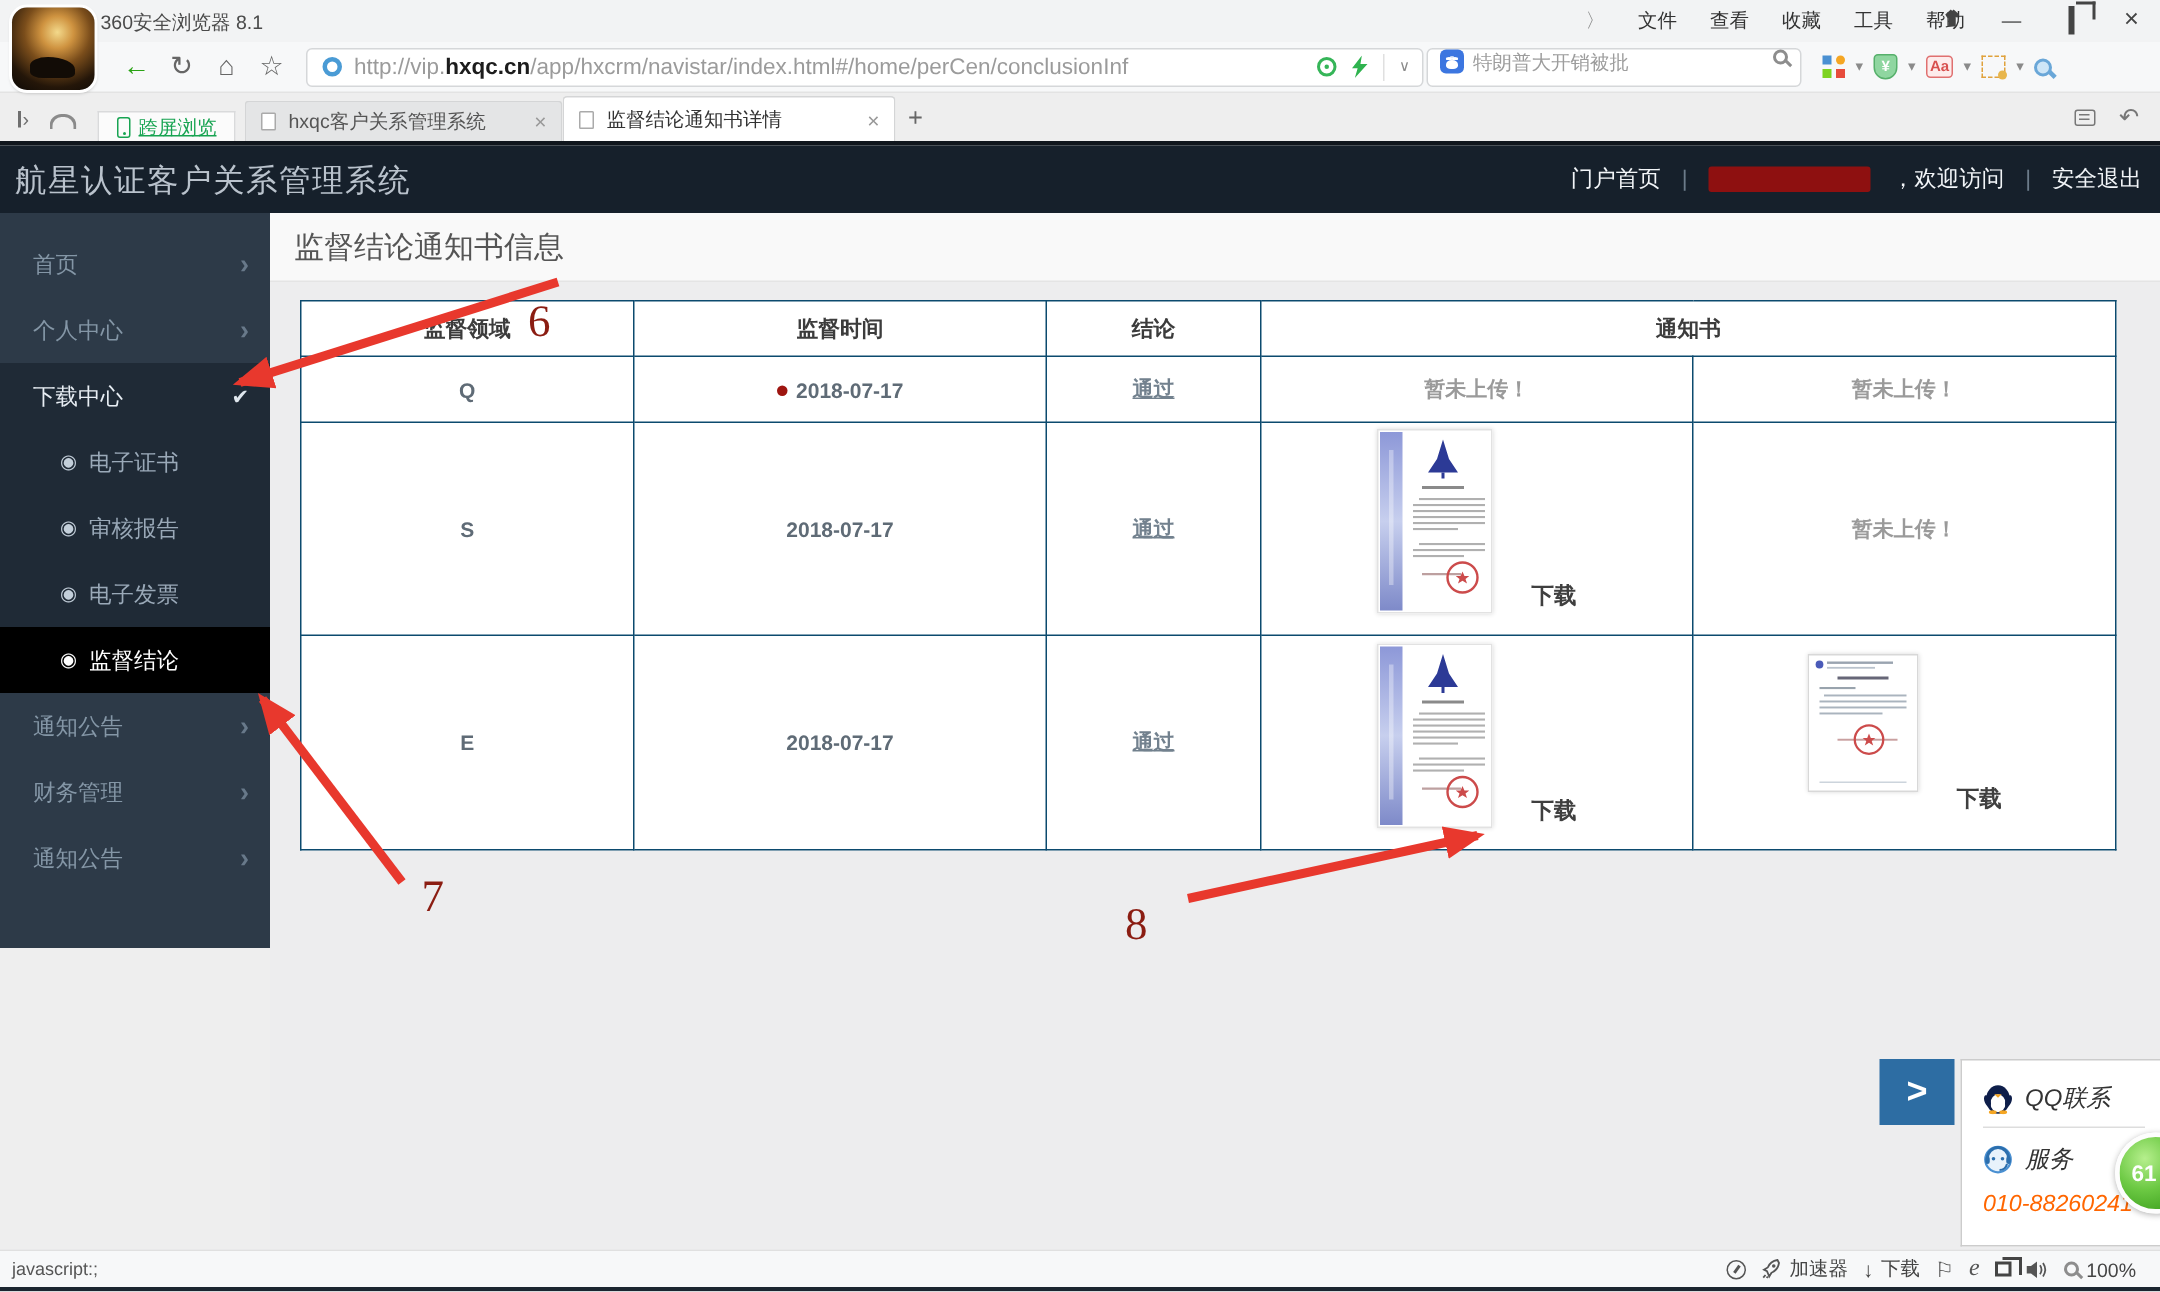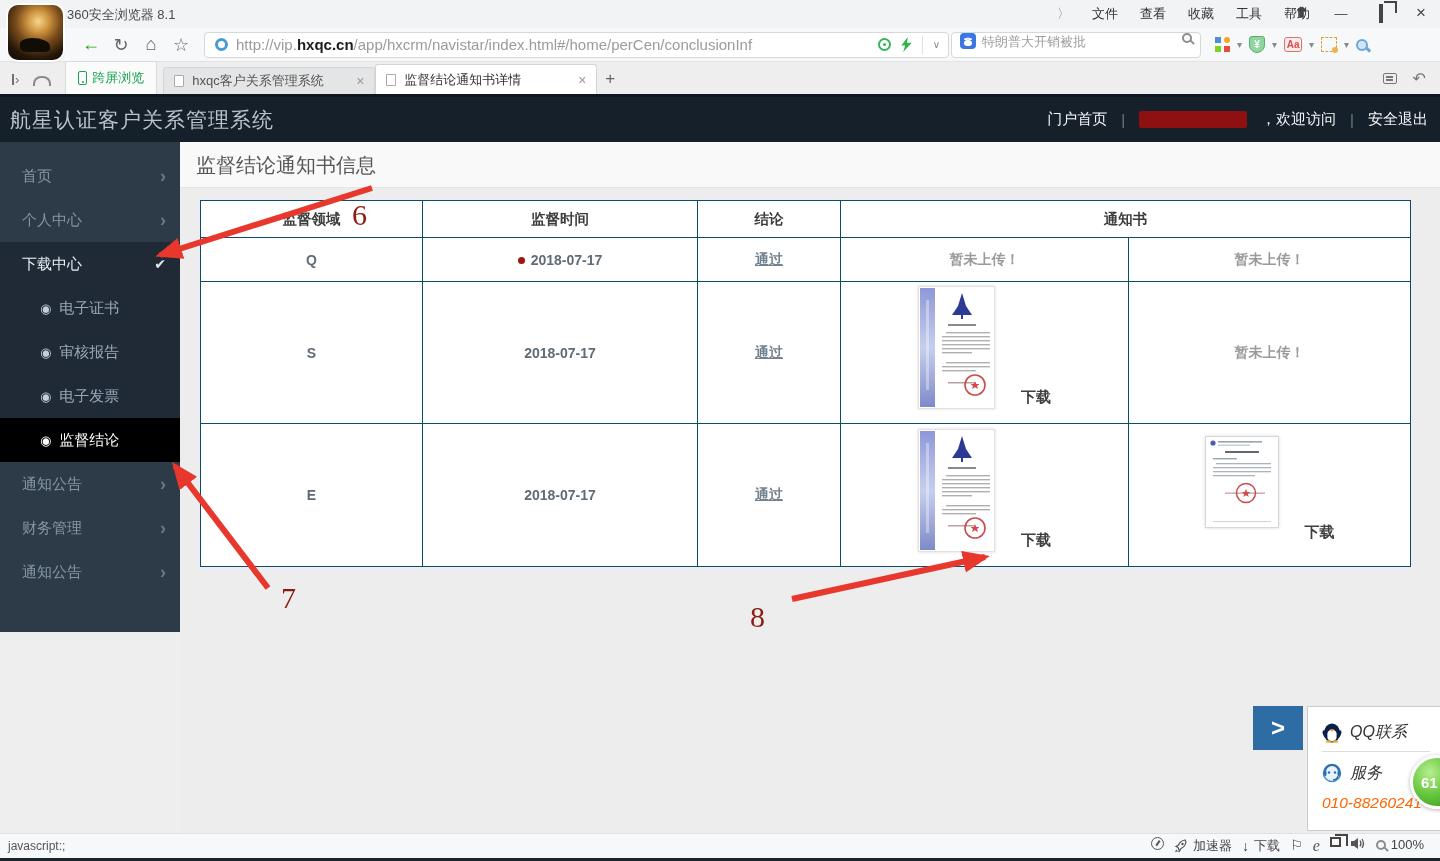--- a/index.html
+++ b/index.html
@@ -52,21 +52,21 @@
   .ic-snap { width:16px; height:15px; border:1px dashed #e0a23d; position:relative; }
   .ic-snap::after{ content:""; position:absolute; right:-2px; bottom:-2px; width:6px; height:6px; background:#e8b64c; border-radius:50%; }
   .ic-lens { width:12px; height:12px; background:#cfe6f7; border:2px solid #6aa7d8; border-radius:50%; position:relative; }
   .ic-lens::after{ content:""; position:absolute; width:6px; height:3px; background:#6aa7d8; transform:rotate(45deg); right:-5px; bottom:-2px; }
 
   .tabbar { position:absolute; left:0; top:62px; width:1440px; height:32px; background:#eceder; display:flex; align-items:flex-end; }
   .tabbar-ic { color:#6f6f6f; font-size:13px; margin:0 0 7px 12px; cursor:pointer; }
   .ic-expander { display:inline-flex; align-items:center; gap:1px; }
   .ic-expander .bar { display:inline-block; width:2px; height:11px; background:#6f6f6f; }
   .cloud { width:18px; height:10px; border:2px solid #8a8a8a; border-radius:8px 8px 0 0; border-bottom:none; position:relative; margin:0 4px 8px 14px; }
-  .cross-screen { display:flex; align-items:center; gap:5px; height:33px; padding:0 12px; margin:0 6px 0 10px; background:#fbfbfb; border:1px solid #d9dadb; border-bottom:none; color:#18a452; font-size:13px; cursor:pointer; }
+  .cross-screen { display:flex; align-items:center; gap:5px; height:20px; padding:0 12px; margin:0 6px 0 10px; background:#fbfbfb; border:1px solid #d9dadb; border-bottom:none; color:#18a452; font-size:13px; cursor:pointer;text-decoration:underline; }
   .ic-phone { width:9px; height:14px; border:1.5px solid #18a452; border-radius:2px; position:relative; }
   .ic-phone::after { content:""; position:absolute; bottom:1px; left:2.5px; width:2px; height:2px; background:#18a452; border-radius:50%; }
   .tab { display:flex; align-items:center; gap:8px; width:212px; height:27px; padding:0 10px; font-size:13px; color:#555; background:#e4e5e6; border:1px solid #d4d5d6; border-bottom:none; border-radius:3px 3px 0 0; cursor:pointer; }
   .tab.active { background:#fff; height:30px; color:#333; width:222px; }
   .tab .page-ic { width:10px; height:12px; border:1px solid #aaa; border-radius:1px; background:#fff; flex:none; }
   .tab .t-title { flex:1; white-space:nowrap; overflow:hidden; }
   .tab .t-close { color:#999; font-size:14px; cursor:pointer; }
   .newtab { font-size:17px; color:#666; margin:0 0 5px 8px; cursor:pointer; }
   .tabbar-right { position:absolute; right:14px; bottom:6px; display:flex; gap:16px; align-items:center; color:#777; }
   .ic-board { width:14px; height:11px; border:1.5px solid #777; border-radius:2px; position:relative; }
@@ -120,21 +120,21 @@
   .qq-div { width:108px; height:1px; background:#ddd; margin:2px 0 4px; }
   .qq-phone { color:#f60; font-size:15.5px; margin-top:4px; cursor:pointer; }
   .qq-ball { position:absolute; left:1410px; top:755px; width:54px; height:54px; border-radius:50%; z-index:41;
              background:radial-gradient(circle at 35% 30%, #b6ef8d 0%, #6cc943 45%, #2f9313 100%);
              border:3px solid #fdfdfd; box-shadow:0 1px 4px rgba(0,0,0,.3);
              color:#fff; font-weight:bold; font-size:15px; display:flex; align-items:center; padding-left:8px; }
 
   
   .statusbar { position:absolute; left:0; top:833px; width:1440px; height:25px; background:#f7f8f9; border-top:1px solid #e0e0e0; display:flex; align-items:center; font-size:12px; color:#555; z-index:60; }
   .status-left { padding-left:8px; flex:1; }
-  .status-right { display:flex; align-items:flex-start; gap:10px; padding-right:16px; font-size:13px; color:#444; }
+  .status-right { display:flex; align-items:center; gap:10px; padding-right:16px; font-size:13px; color:#444; }
   .status-right .it { display:flex; align-items:center; gap:5px; cursor:pointer; }
   .ic-meter { width:13px; height:13px; border:1.5px solid #555; border-radius:50%; position:relative; }
   .ic-meter::after{ content:""; position:absolute; left:5px; top:2px; width:1.5px; height:6px; background:#555; transform:rotate(35deg); }
   .ic-speaker { display:flex; align-items:center; }
   .bottom-edge { position:absolute; left:0; top:858px; width:1440px; height:3px; background:#1b2530; z-index:61; }
 </style>
 </head>
 <body>
 
 <div class="screen">

